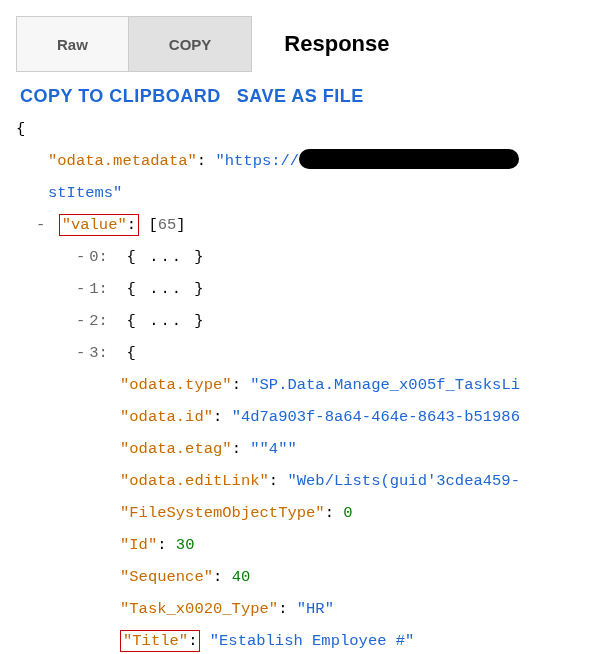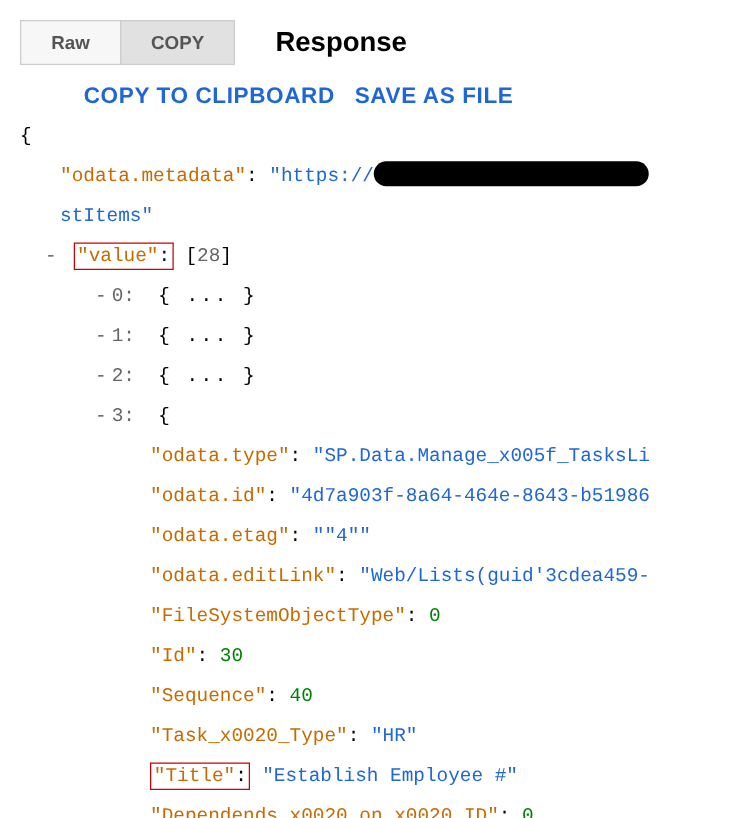--- a/index.html
+++ b/index.html
@@ -12,22 +12,22 @@
       color: #000;
       width: 602px;
     }
     .toolbar {
       display: flex;
       align-items: center;
       gap: 12px;
       margin-bottom: 6px;
     }
     .tab {
-      height: 36px;
-      padding: 0 24px;
+      height: 56px;
+      padding: 0 40px;
       border: 1px solid #ccc;
       background: #f7f7f7;
       font-family: Arial, sans-serif;
       font-size: 15px;
       font-weight: 700;
       color: #555;
       cursor: pointer;
       display: inline-flex;
       align-items: center;
       justify-content: center;
@@ -37,21 +37,20 @@
     .response {
       font-family: Arial, sans-serif;
       font-size: 22px;
       font-weight: 700;
       margin-left: 20px;
       color: #000;
       text-align: right;
     }
     .actions {
       padding: 8px 0 6px 4px;
-      margin-left: 47px;
     }
     .action-link {
       display: inline-block;
       color: #2067d6;
       font-family: Arial, sans-serif;
       font-size: 18px;
       font-weight: 700;
       margin-right: 12px;
       cursor: pointer;
       letter-spacing: 0.5px;
@@ -122,21 +121,21 @@
   <div class="indent-1">
     <span class="key">"odata.metadata"</span><span class="punct">: </span><span class="str">"https://</span><span class="redacted"></span>
   </div>
   <div class="indent-1">
     <span class="str">stItems"</span>
   </div>
 
   <div style="padding-left:20px;">
     <span class="toggle">-</span>
     <span class="red-box"><span class="key">"value"</span><span class="punct">:</span></span>
-    <span class="punct">[</span><span class="arr-count">28</span><span class="punct">]</span>
+    <span class="punct">[</span><span class="arr-count">65</span><span class="punct">]</span>
   </div>
 
   <div class="indent-2">
     <span class="toggle">-</span><span class="idx">0:</span>&nbsp;&nbsp;<span class="collapsed-braces">{ ... }</span>
   </div>
   <div class="indent-2">
     <span class="toggle">-</span><span class="idx">1:</span>&nbsp;&nbsp;<span class="collapsed-braces">{ ... }</span>
   </div>
   <div class="indent-2">
     <span class="toggle">-</span><span class="idx">2:</span>&nbsp;&nbsp;<span class="collapsed-braces">{ ... }</span>

